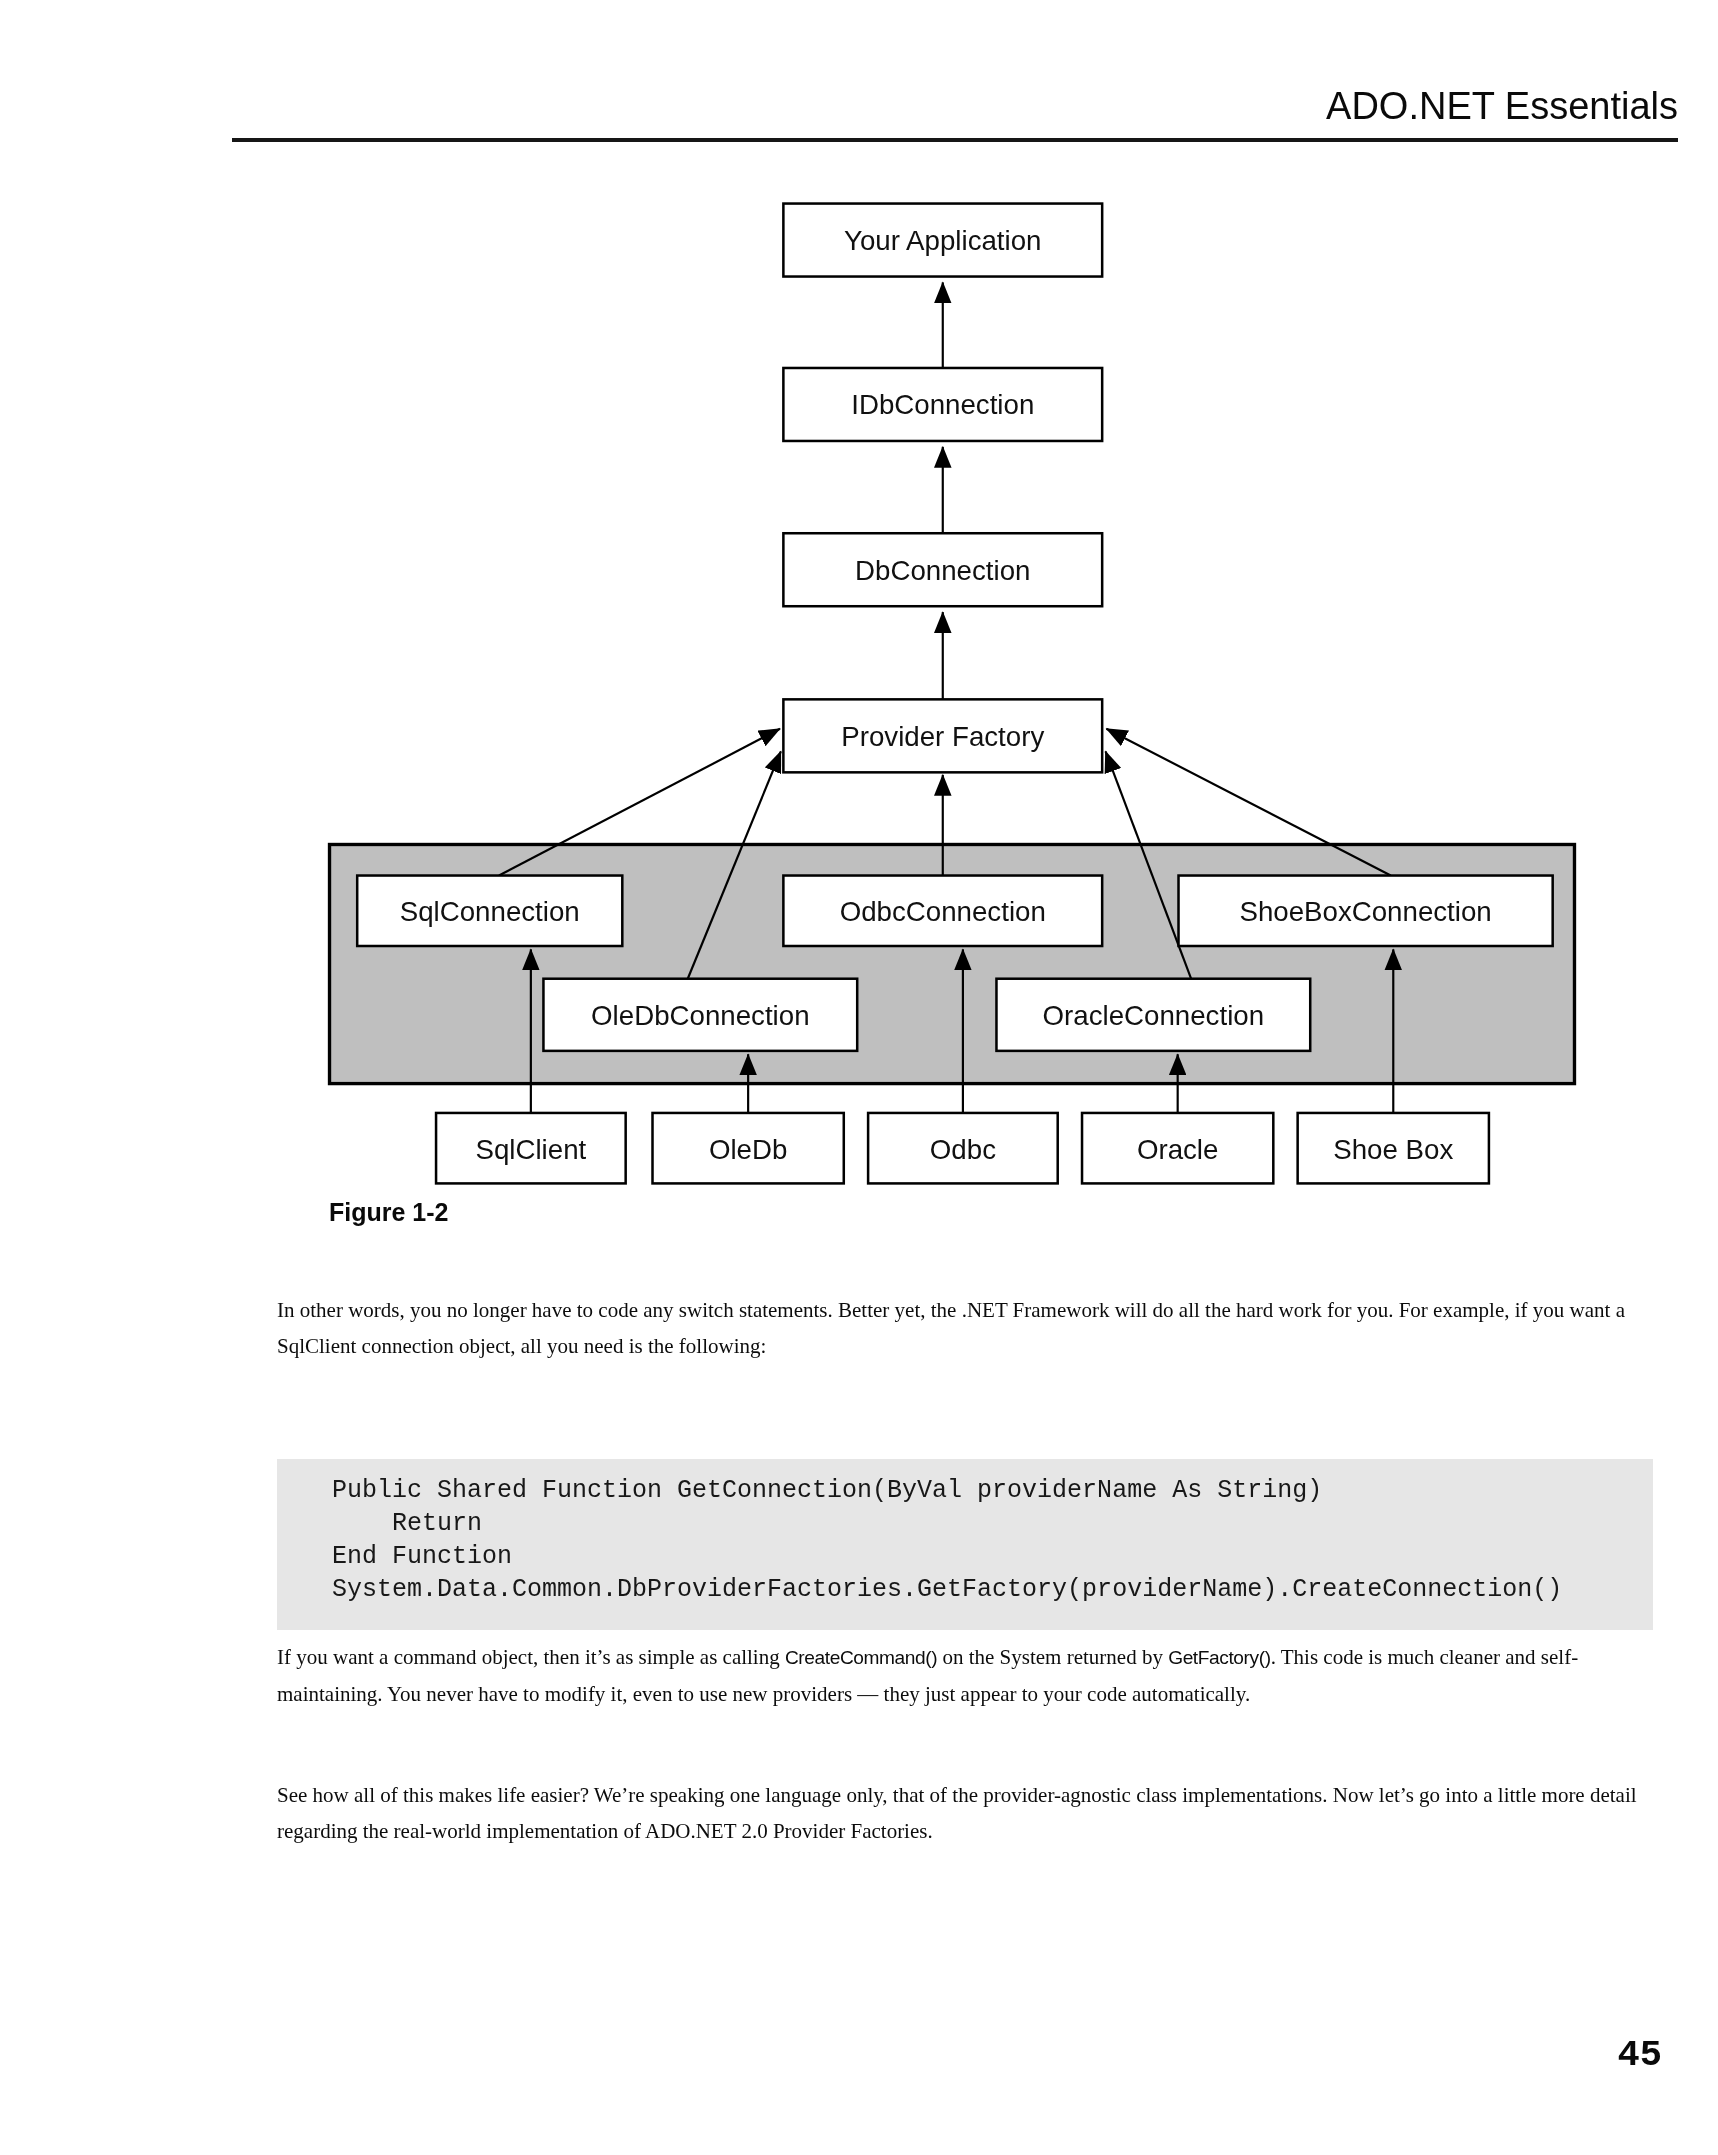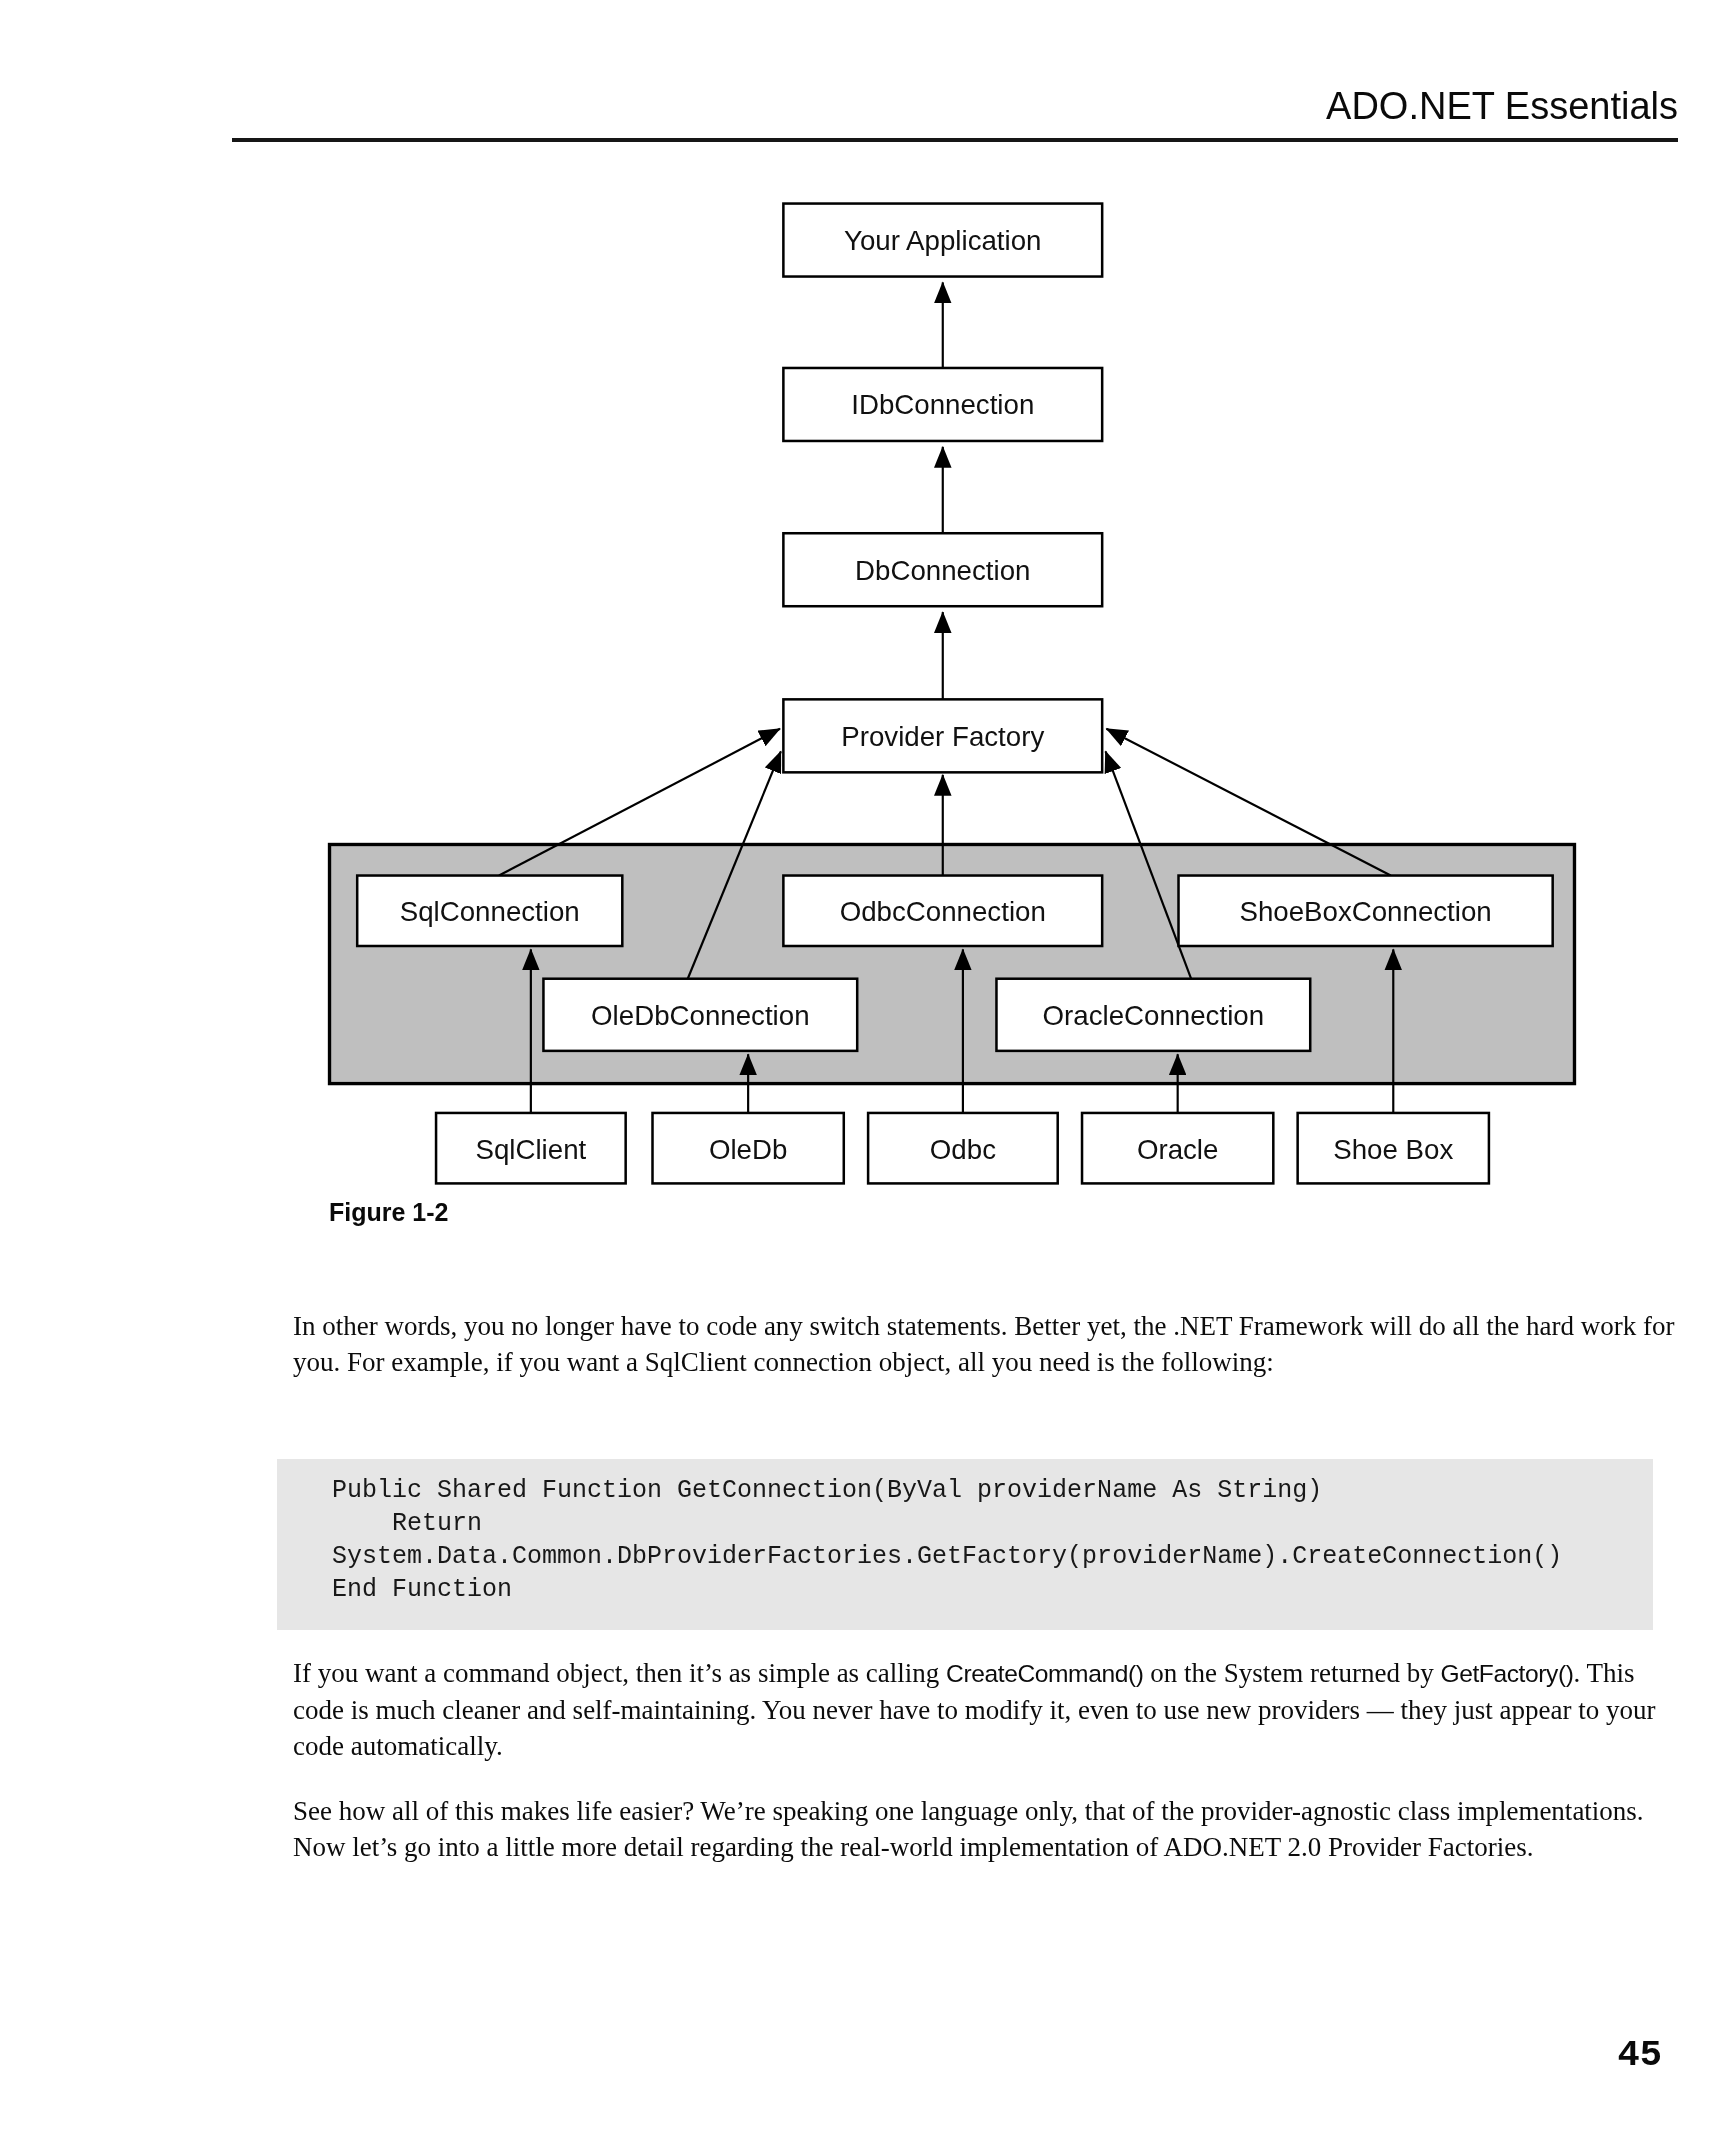--- a/index.html
+++ b/index.html
@@ -23,21 +23,21 @@
   }
   .figure-diagram .node { fill:#ffffff; stroke:#000000; stroke-width:3px; }
   .figure-diagram .band { fill:#bfbfbf; stroke:#000000; stroke-width:4px; }
   .figure-diagram .arrow { stroke:#000000; stroke-width:2.6px; fill:none; }
   .figure-caption {
     position:absolute; left:329px; top:1198px;
     font-family:"Liberation Sans", sans-serif; font-weight:bold; font-size:25px; color:#0a0a0a;
   }
   .para {
     position:absolute; left:277px; width:1383px;
-    font-size:27px; line-height:36px; color:#0c0c0c; margin:16px;
+    font-size:21px; line-height:36px; color:#0c0c0c; margin:0;
   }
   .para-1 { top:1292px; }
   .para-2 { top:1639px; }
   .para-3 { top:1777px; }
   .mono { font-family:Liberation Sans, sans-serif; font-size:0.91em; letter-spacing:-0.4px; }
   .code-block {
     position:absolute; left:277px; top:1430px; width:1376px; height:171px;
     box-sizing:border-box; padding:15px 0 0 55px; margin:0;
     font-family:"Liberation Mono", monospace; font-size:25px; line-height:33px; color:#181818;
   }
@@ -123,22 +123,22 @@
     <text x="1271" y="1131" text-anchor="middle" dominant-baseline="central">Shoe Box</text>
   </svg>
 
   <div class="figure-caption">Figure 1-2</div>
 
   <p class="para para-1">In other words, you no longer have to code any switch statements. Better yet, the .NET Framework will do all the hard work for you. For example, if you want a SqlClient connection object, all you need is the following:</p>
 
   <div class="code-block" style="background:#e6e6e6;margin-top:29px;">
     <div class="code-line">Public Shared Function GetConnection(ByVal providerName As String)</div>
     <div class="code-line">    Return</div>
+    <div class="code-line">End Function</div>
     <div class="code-line">System.Data.Common.DbProviderFactories.GetFactory(providerName).CreateConnection()</div>
-    <div class="code-line">End Function</div>
   </div>
 
   <p class="para para-2"><span>If you want a command object, then it’s as simple as calling </span><span class="mono">CreateCommand()</span><span> on the System returned by </span><span class="mono">GetFactory()</span><span>. This code is much cleaner and self-maintaining. You never have to modify it, even to use new providers — they just appear to your code automatically.</span></p>
 
   <p class="para para-3">See how all of this makes life easier? We’re speaking one language only, that of the provider-agnostic class implementations. Now let’s go into a little more detail regarding the real-world implementation of ADO.NET 2.0 Provider Factories.</p>
 
   <div class="page-number">45</div>
 
 </div>
 

